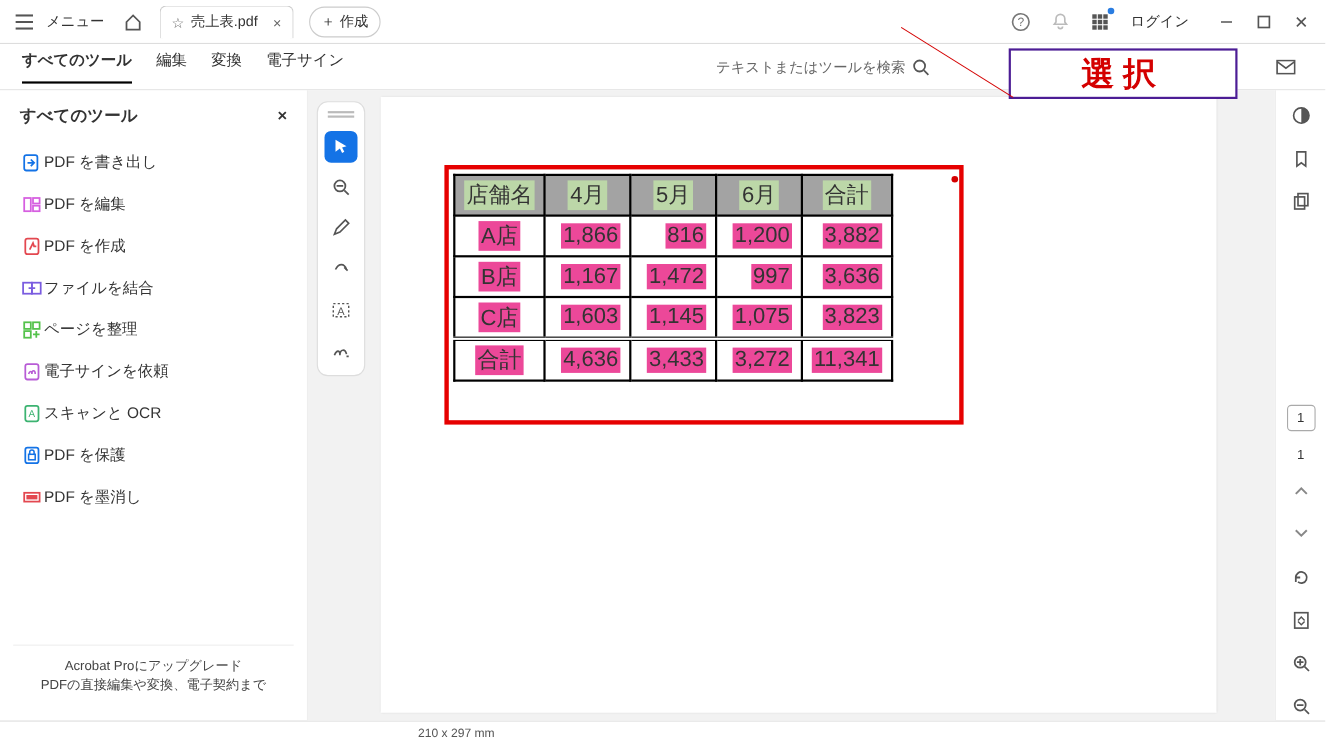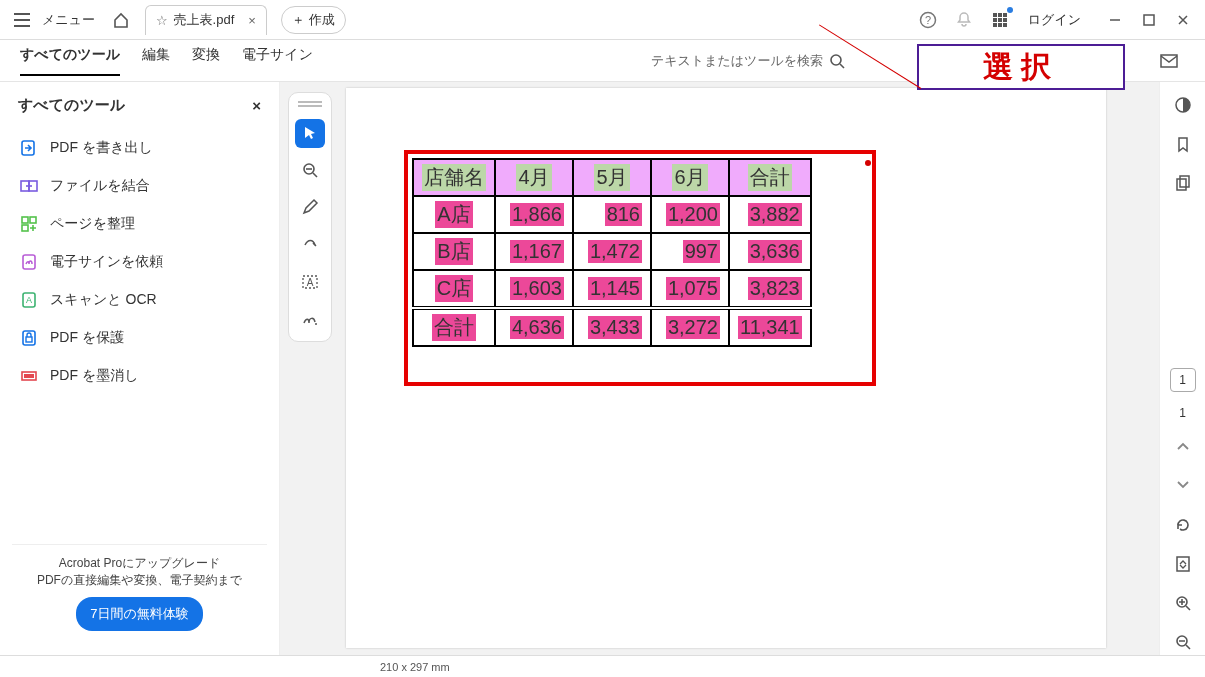--- a/index.html
+++ b/index.html
@@ -18,40 +18,40 @@
   .apps-icon::after { content:''; position:absolute; top:3px; right:3px; width:6px; height:6px; background:#2a7de1; border-radius:50%; }
 
   .toolbar { height: 42px; display:flex; align-items:center; padding: 0 20px; gap: 22px; border-bottom: 1px solid #e5e5e5; }
   .toolbar .tab-btn { padding-bottom: 10px; border-bottom: 2px solid transparent; font-size: 14px; cursor:pointer; }
   .toolbar .tab-btn.active { border-bottom-color: #000; font-weight: 600; }
   .search-wrap { display:flex; align-items:center; gap:6px; font-size:13px; color:#666; }
 
   .body { display:flex; height: calc(677px - 40px - 42px - 22px); }
   .sidebar { width: 280px; border-right: 1px solid #eee; padding: 14px 12px; display:flex; flex-direction:column; }
   .side-title { display:flex; align-items:center; justify-content:space-between; font-weight:700; font-size:15px; margin-bottom: 14px; padding: 0 6px; }
-  .side-item { display:flex; align-items:center; gap:10px; padding: 8px 6px; border-radius:6px; cursor:pointer; font-size:14px;text-align:right;}
+  .side-item { display:flex; align-items:center; gap:0; padding: 8px 6px; border-radius:6px; cursor:pointer; font-size:14px;text-align:right;}
   .side-item .ic { width:22px; height:22px; display:flex; align-items:center; justify-content:center; }
   .side-footer { margin-top:auto; text-align:center; padding: 10px; border-top:1px solid #eee; font-size:12px; color:#444; }
   .trial-btn { background:#1473e6; color:#fff; padding:8px 14px; border-radius:16px; display:inline-block; margin-top:8px; cursor:pointer; font-size:13px; }
 
   .doc-area { flex:1; background:#f2f2f2; position:relative; display:flex; }
   .vtoolbar { width:44px; margin: 10px 0 0 8px; background:#fff; border:1px solid #ddd; border-radius:10px; display:flex; flex-direction:column; align-items:center; gap:8px; padding:8px 0; height: 250px; }
   .vtoolbar .handle { width:24px; height:6px; border-top:2px solid #bbb; border-bottom:2px solid #bbb; margin-bottom:4px;}
   .vtool { width:30px; height:30px; display:flex; align-items:center; justify-content:center; border-radius:6px; cursor:pointer; }
   .vtool.active { background:#1473e6; color:#fff; }
 
   .page { width: 760px; background:#fff; margin: 6px auto 0 14px; height: 560px; position:relative; box-shadow: 0 0 2px rgba(0,0,0,0.2); }
   .sel-border { position:absolute; border:4px solid #e60000; }
   .sel-label-box { position:absolute; border:2px solid #4c1d95; color:#d40000; font-weight:800; font-size:30px; background:#fff; letter-spacing:8px; display:flex; align-items:center; justify-content:center; }
   .callout-line { position:absolute; border-top:1px solid #d40000; transform-origin: left center; }
   .callout-dot { position:absolute; width:6px; height:6px; background:#d40000; border-radius:50%; }
 
   table.sales { border-collapse: collapse; position:absolute; font-family: "MS Mincho", serif; font-size:20px; }
   table.sales th, table.sales td { border:2px solid #000; padding: 4px 8px; text-align:center; }
-  table.sales th { background:#f0abfc; font-weight:400; }
+  table.sales th { background:#a3a3a3; font-weight:400; }
   table.sales td { text-align:right; min-width: 78px; }
   table.sales td:first-child { text-align:center; }
   table.sales tr.total-row td { border-top: 4px double #000; }
   .hl { background:#ec4899; padding:0 2px; display:inline-block; }
   table.sales th .hl { background:#bcd7a8; }
 
   .right-rail { width:46px; border-left:1px solid #eee; display:flex; flex-direction:column; align-items:center; padding-top:10px; gap:14px; }
   .rail-ic { width:28px; height:28px; display:flex; align-items:center; justify-content:center; color:#555; cursor:pointer; }
   .page-num-box { width:26px; height:26px; border:1px solid #aaa; border-radius:4px; display:flex; align-items:center; justify-content:center; font-size:12px; }
 
@@ -171,20 +171,39 @@
             <svg width="20" height="20">
               <rect x="3" y="3" width="12" height="14" rx="2" fill="none" stroke="#1473e6" stroke-width="1.6"></rect>
               <path d="M9 7l3 3-3 3M12 10H6" stroke="#1473e6" stroke-width="1.6" fill="none"></path>
             </svg>
           </span>
           <span>PDF を書き出し</span>
         </div>
         <div class="side-item">
           <span class="ic">
             <svg width="20" height="20">
+              <rect x="3" y="4" width="6" height="12" fill="none" stroke="#d65fe0" stroke-width="1.6"></rect>
+              <rect x="11" y="4" width="6" height="5" fill="none" stroke="#d65fe0" stroke-width="1.6"></rect>
+              <rect x="11" y="11" width="6" height="5" fill="none" stroke="#d65fe0" stroke-width="1.6"></rect>
+            </svg>
+          </span>
+          <span>PDF を編集</span>
+        </div>
+        <div class="side-item">
+          <span class="ic">
+            <svg width="20" height="20">
+              <rect x="4" y="3" width="12" height="14" rx="2" fill="none" stroke="#e34850" stroke-width="1.6"></rect>
+              <path d="M8 13l3-6 1 3h2" stroke="#e34850" stroke-width="1.6" fill="none"></path>
+            </svg>
+          </span>
+          <span>PDF を作成</span>
+        </div>
+        <div class="side-item">
+          <span class="ic">
+            <svg width="20" height="20">
               <rect x="2" y="5" width="8" height="10" fill="none" stroke="#7a5ce0" stroke-width="1.6"></rect>
               <rect x="10" y="5" width="8" height="10" fill="none" stroke="#7a5ce0" stroke-width="1.6"></rect>
               <path d="M7 10h6" stroke="#7a5ce0" stroke-width="1.6"></path>
             </svg>
           </span>
           <span>ファイルを結合</span>
         </div>
         <div class="side-item">
           <span class="ic">
             <svg width="20" height="20">
@@ -230,21 +249,20 @@
               <rect x="3" y="6" width="14" height="8" fill="none" stroke="#e34850" stroke-width="1.6"></rect>
               <rect x="5" y="8" width="10" height="4" fill="#e34850"></rect>
             </svg>
           </span>
           <span>PDF を墨消し</span>
         </div>
       </div>
     <div class="side-footer">
       <div>Acrobat Proにアップグレード</div>
       <div>PDFの直接編集や変換、電子契約まで</div>
-      <div class="trial-btn">7日間の無料体験</div>
     </div>
   </div>
 
   <div class="doc-area">
     <div class="vtoolbar">
       <div class="handle"></div>
       <div class="vtool active">
           <svg width="16" height="16">
             <path d="M3 2l10 6-4 1 2 4-2 1-2-4-4 3z" fill="#fff"></path>
           </svg>

